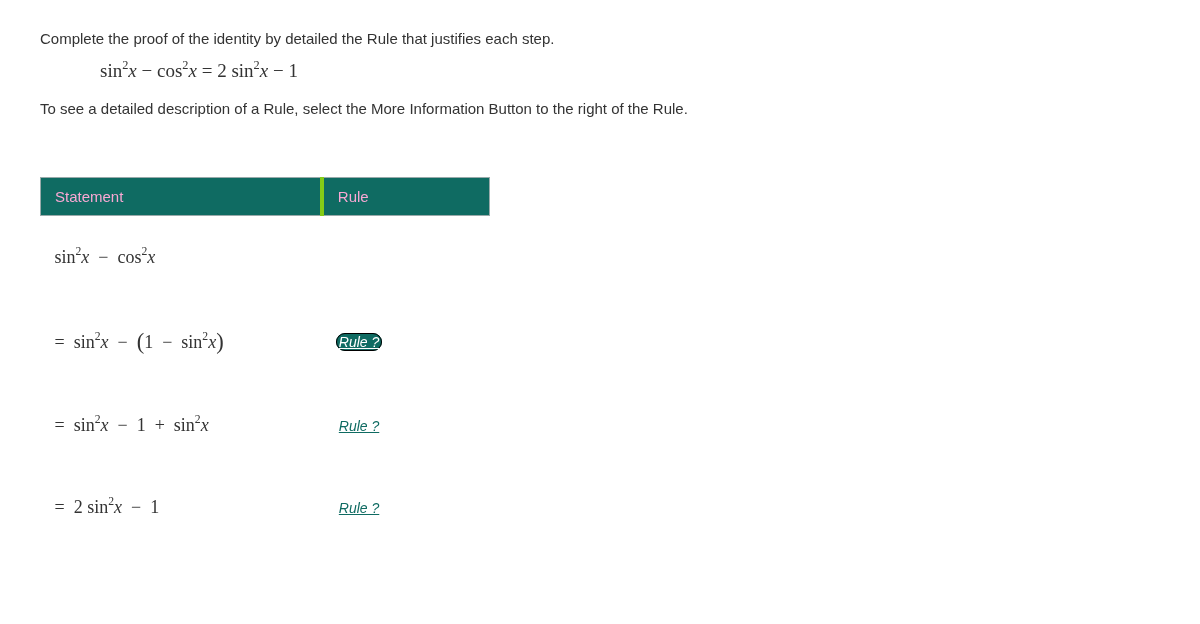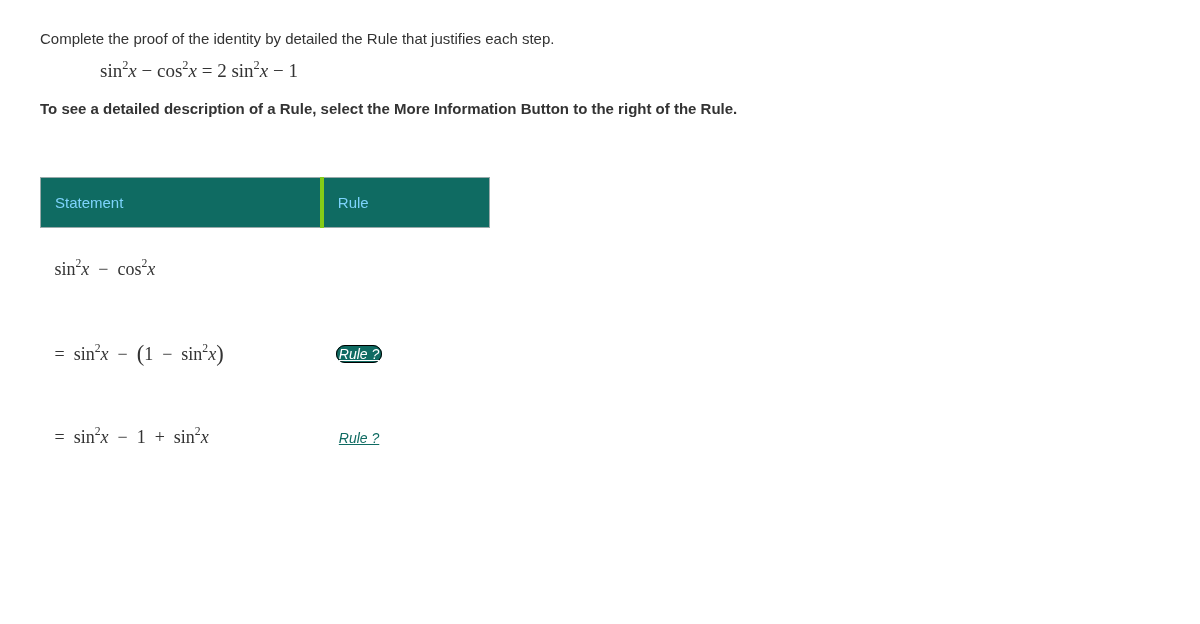--- a/index.html
+++ b/index.html
@@ -19,31 +19,30 @@
     margin: 10px 0 18px 60px;
   }
   .sup {
     font-size: 0.65em;
     vertical-align: super;
     position: relative;
     top: -1px;
   }
   .sub-instruction {
     margin-bottom: 60px;
-    font-weight: bold;
   }
   .proof-table {
     border-collapse: collapse;
     width: 450px;
   }
   .proof-table th {
     background: #0f6b62;
-    color: #7dd3fc;
+    color: #f9a8d4;
     text-align: left;
-    padding: 16px 14px;
+    padding: 10px 14px;
     font-weight: normal;
     font-size: 15px;
     border: 1px solid #9aa;
   }
   .proof-table th.rule-header {
     border-left: 4px solid #84cc16;
   }
   .proof-table td {
     padding: 30px 14px;
     vertical-align: middle;
@@ -102,14 +101,18 @@
         <td class="rule-col"></td>
       </tr>
       <tr>
         <td class="stmt-col">=&nbsp; sin<span class="sup">2</span><i>x</i> &nbsp;−&nbsp; <span class="paren-big">(</span>1 &nbsp;−&nbsp; sin<span class="sup">2</span><i>x</i><span class="paren-big">)</span></td>
         <td class="rule-col"><span class="rule-link selected">Rule ?</span></td>
       </tr>
       <tr>
         <td class="stmt-col">=&nbsp; sin<span class="sup">2</span><i>x</i> &nbsp;−&nbsp; 1 &nbsp;+&nbsp; sin<span class="sup">2</span><i>x</i></td>
         <td class="rule-col"><span class="rule-link">Rule ?</span></td>
       </tr>
+      <tr>
+        <td class="stmt-col">=&nbsp; 2 sin<span class="sup">2</span><i>x</i> &nbsp;−&nbsp; 1</td>
+        <td class="rule-col"><span class="rule-link">Rule ?</span></td>
+      </tr>
     </tbody>
 </table>
 
 </body></html>

